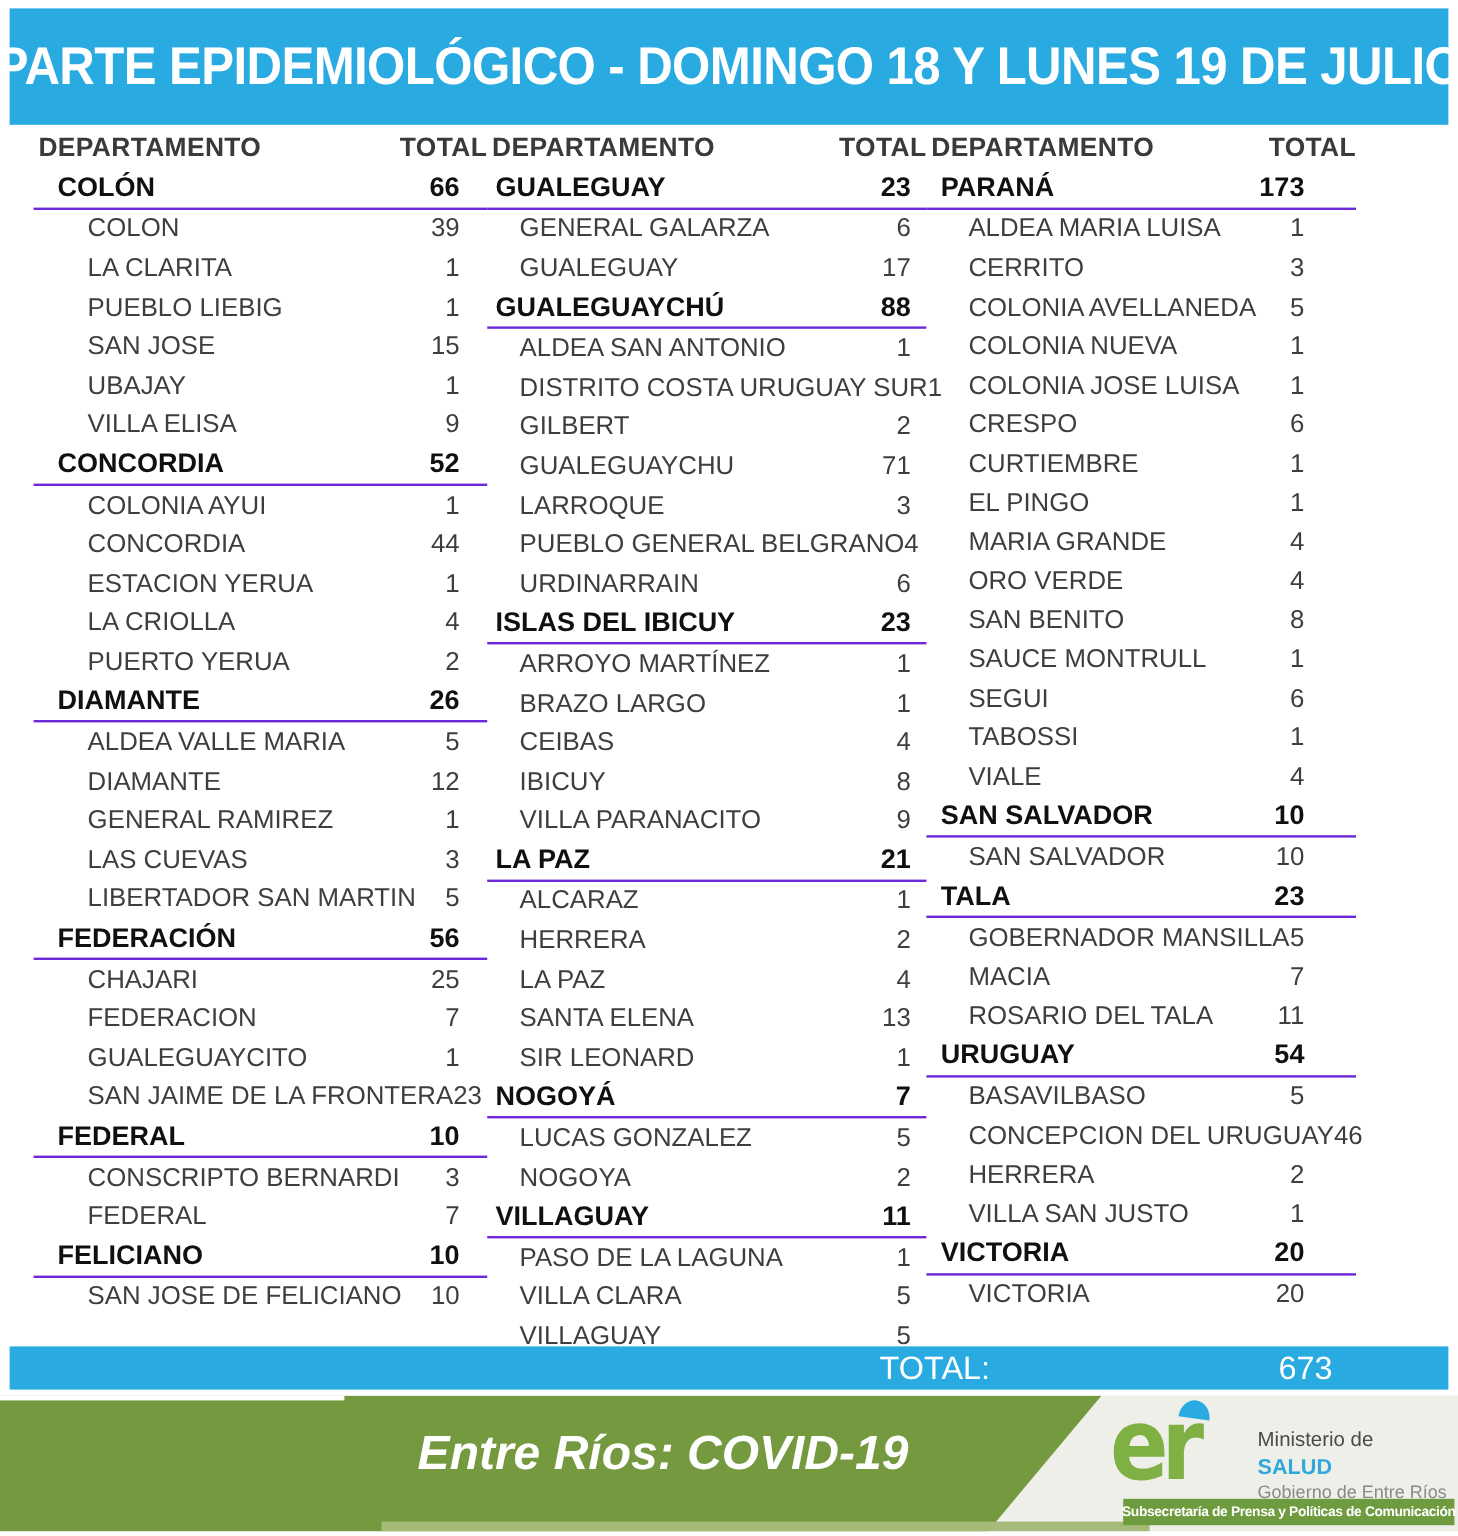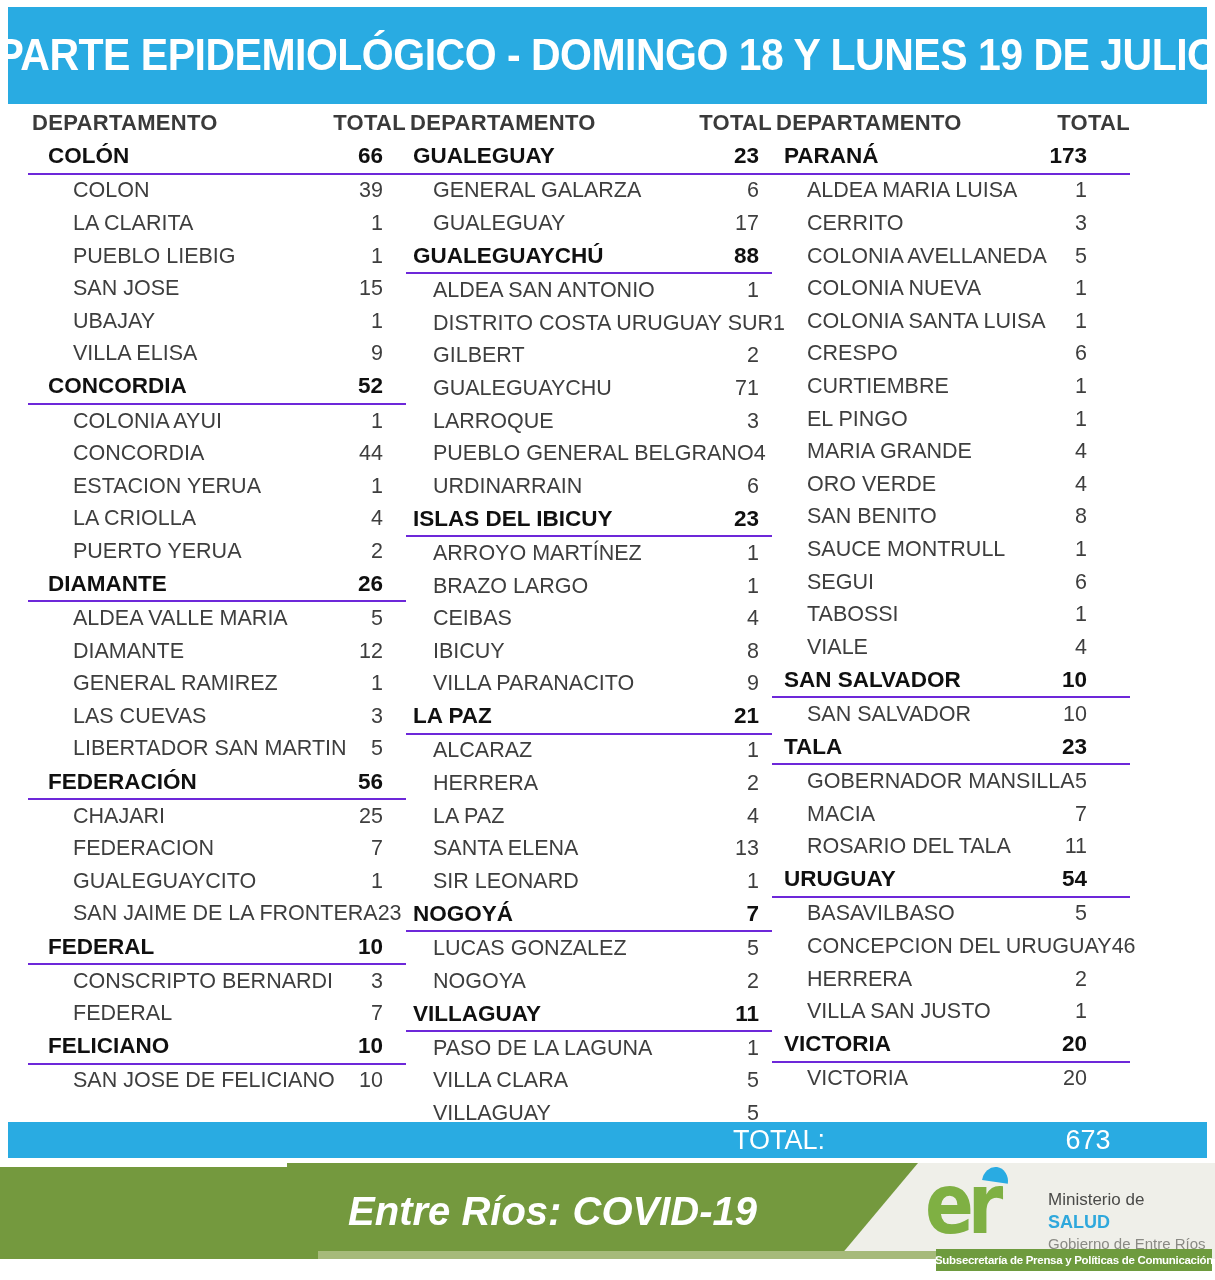--- a/index.html
+++ b/index.html
@@ -30,21 +30,21 @@
   .c3 .row .num{padding-right:43px;}
   .c1 .row.head .num,.c2 .row.head .num,.c3 .row.head .num{padding-right:0;}
 
   
   .total-bar{position:absolute;left:8px;top:1122px;width:1199px;height:36px;
     background:#29ABE2;color:#fff;font-weight:normal;font-size:27px;}
   .total-bar .tlabel{position:absolute;left:725px;top:3px;}
   .total-bar .tvalue{position:absolute;left:1040px;top:3px;width:80px;text-align:center;}
 
   
-  .footer{position:absolute;left:0;top:1163px;width:1215px;height:96px;background:#EFEFE9;}
+  .footer{position:absolute;left:0;top:1163px;width:1215px;height:113px;background:#EFEFE9;}
   .green-band{position:absolute;left:0;top:0;width:100%;height:100%;background:#74993E;
     clip-path:polygon(0 0,918px 0,820px 117px,0 117px);}
   .step-notch{position:absolute;left:0;top:0;width:287px;height:4px;background:#ffffff;}
   .bottom-strip{position:absolute;left:318px;bottom:0;width:640px;height:8px;background:#A6BA7A;}
   .covid-text{position:absolute;left:100px;top:26px;width:905px;text-align:center;
     font-style:italic;font-weight:bold;font-size:40px;color:#ffffff;}
   .er-mark{position:absolute;left:925px;top:-4px;font-size:72px;font-weight:bold;
     color:#7FB043;letter-spacing:-6px;line-height:1.1;transform:scaleY(1.15);
     transform-origin:top left;font-family:"DejaVu Sans",sans-serif;}
   .er-dot{position:absolute;left:983px;top:4px;width:26px;height:15px;background:#29ABE2;
@@ -332,21 +332,21 @@
       </div>
       <div class="row">
         <span class="name">COLONIA AVELLANEDA</span>
         <span class="num">5</span>
       </div>
       <div class="row">
         <span class="name">COLONIA NUEVA</span>
         <span class="num">1</span>
       </div>
       <div class="row">
-        <span class="name">COLONIA SANTA LUISA</span>
+        <span class="name">COLONIA JOSE LUISA</span>
         <span class="num">1</span>
       </div>
       <div class="row">
         <span class="name">CRESPO</span>
         <span class="num">6</span>
       </div>
       <div class="row">
         <span class="name">CURTIEMBRE</span>
         <span class="num">1</span>
       </div>

